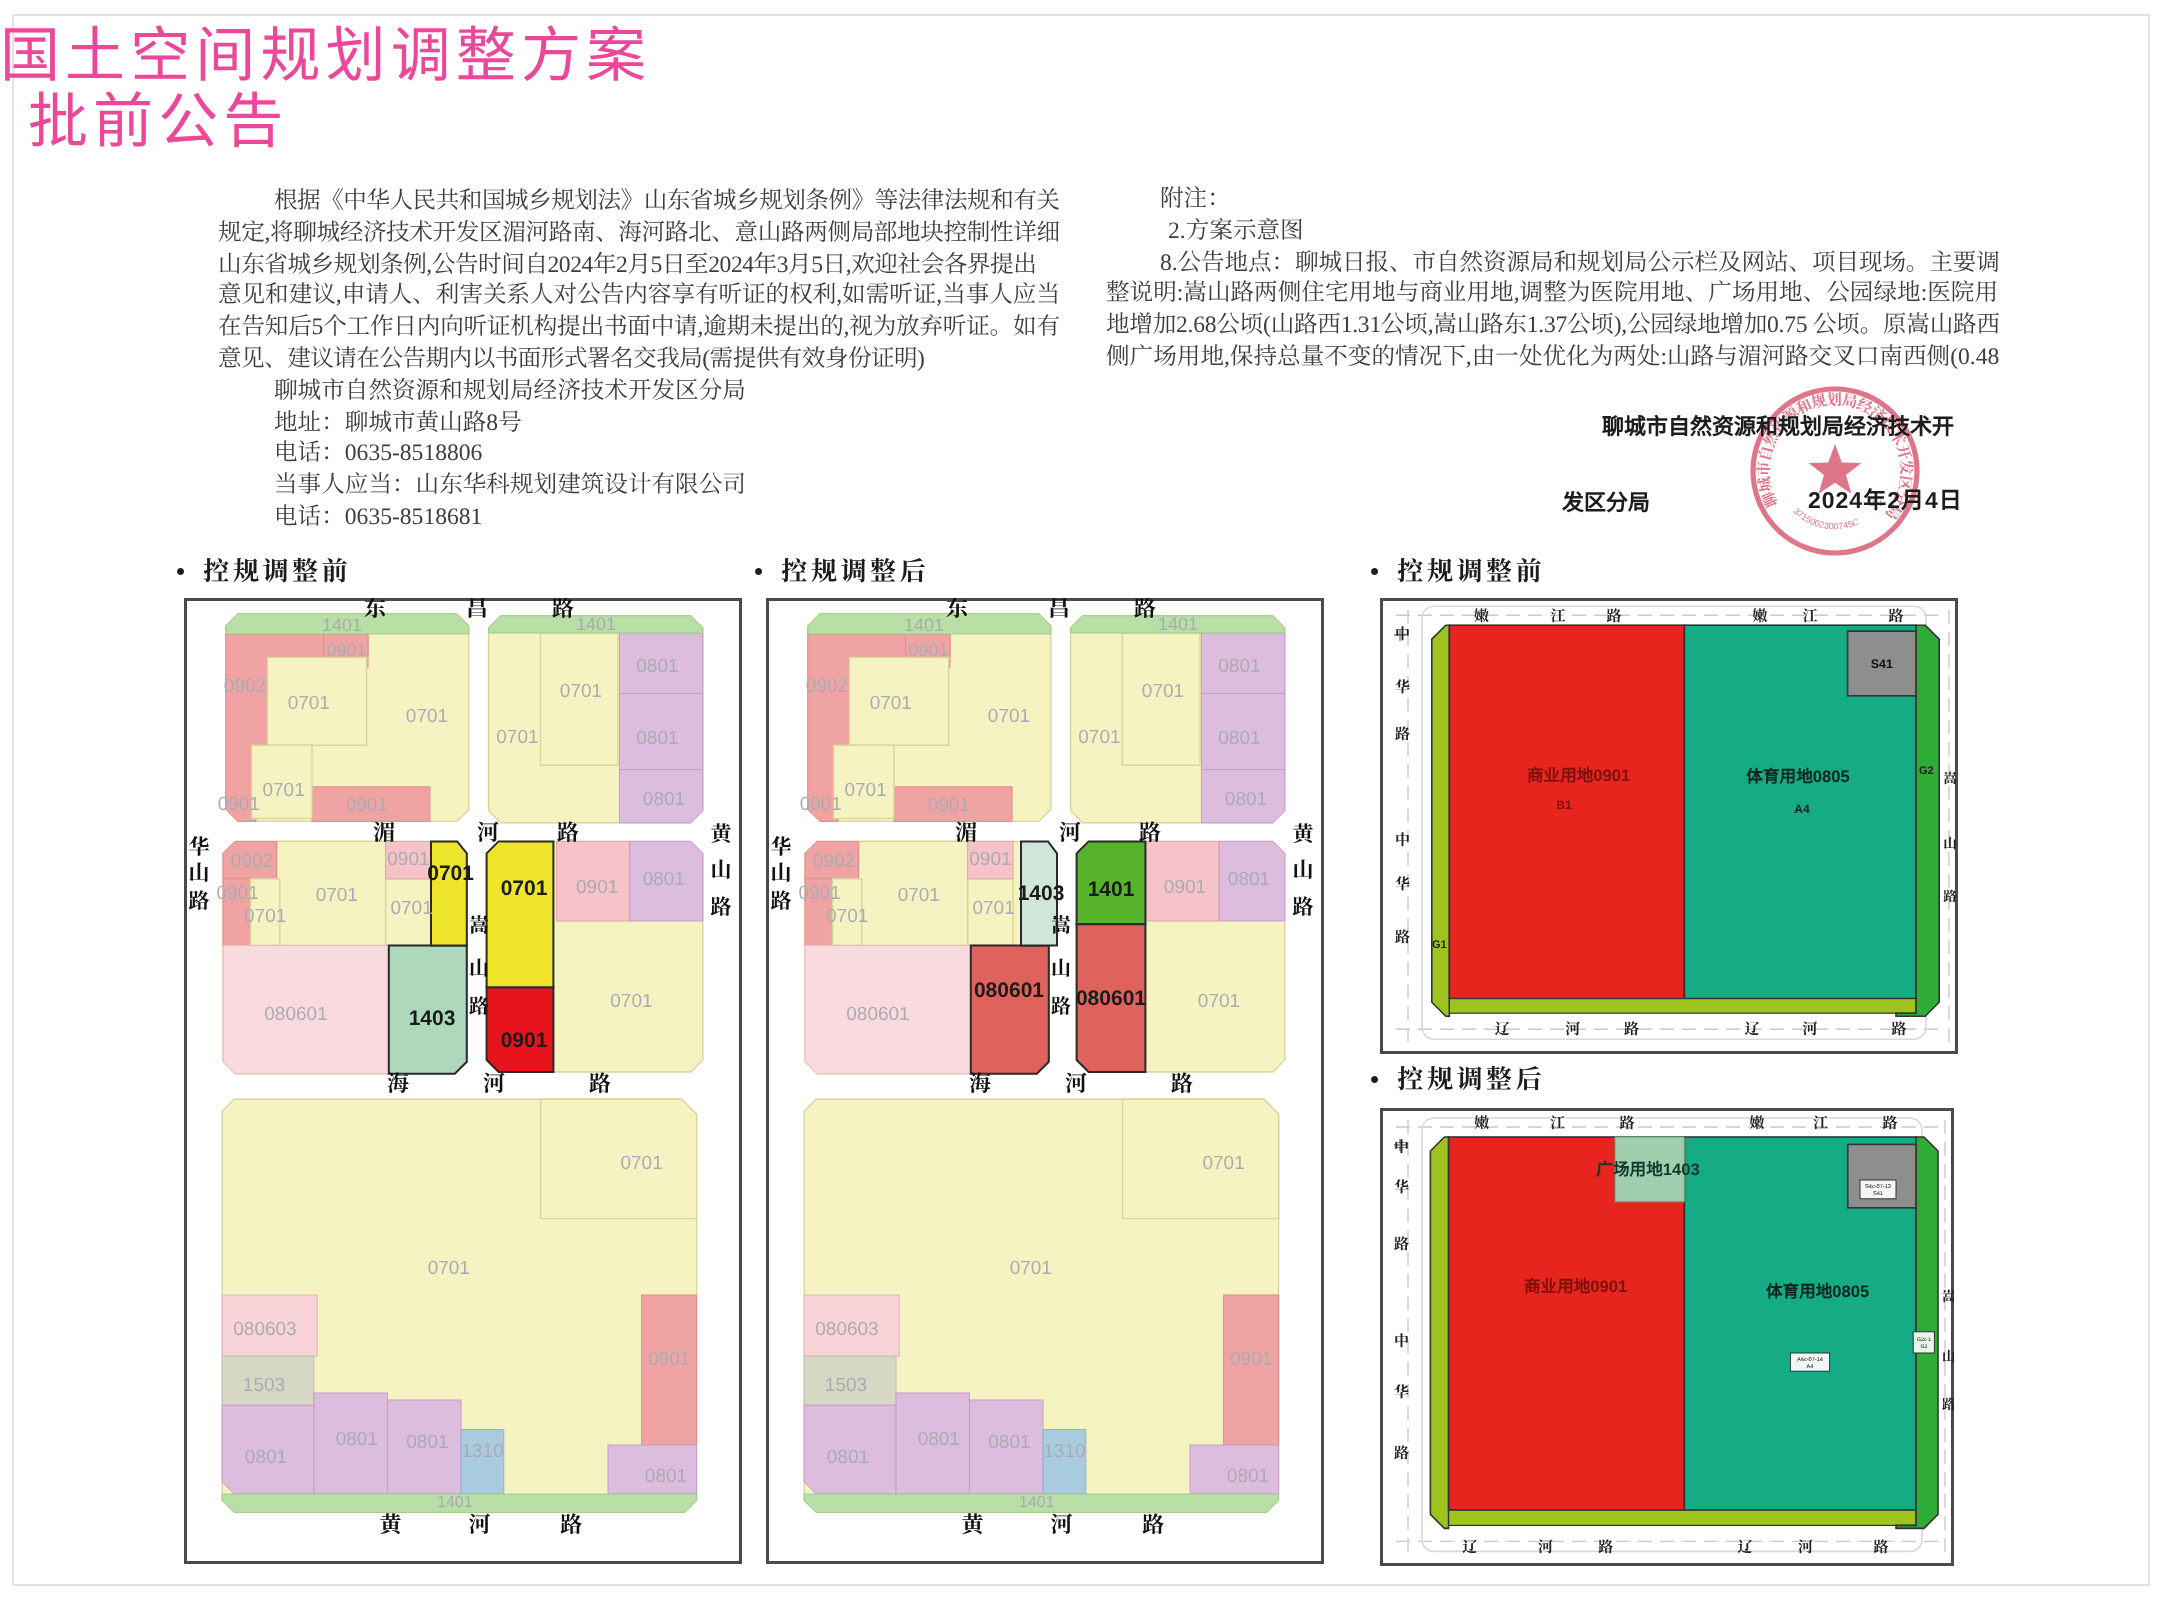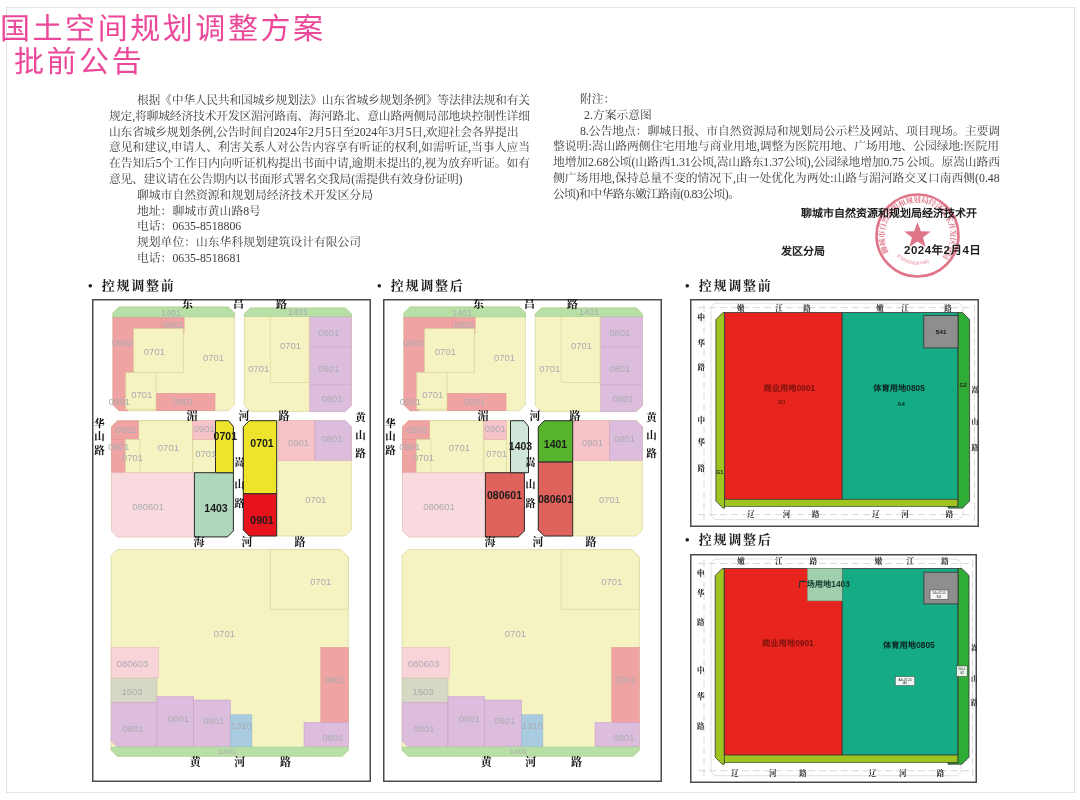--- a/index.html
+++ b/index.html
@@ -24,32 +24,31 @@
 <div class="col" style="left:89px;top:93px;width:421px;">
 <div id="L1" class="j" style="letter-spacing:-0.246px;text-indent:28px;">根据《中华人民共和国城乡规划法》山东省城乡规划条例》等法律法规和有关</div>
 <div id="L2" class="j" style="letter-spacing:-0.184px;">规定,将聊城经济技术开发区湄河路南、海河路北、意山路两侧局部地块控制性详细</div>
 <div id="L3" class="j" style="letter-spacing:-0.223px;">山东省城乡规划条例,公告时间自2024年2月5日至2024年3月5日,欢迎社会各界提出</div>
 <div id="L4" class="j" style="letter-spacing:-0.02px;">意见和建议,申请人、利害关系人对公告内容享有听证的权利,如需听证,当事人应当</div>
 <div id="L5" class="j" style="letter-spacing:-0.1px;">在告知后5个工作日内向听证机构提出书面中请,逾期未提出的,视为放弃听证。如有</div>
 <div id="L6" style="letter-spacing:-0.267px;">意见、建议请在公告期内以书面形式署名交我局(需提供有效身份证明)</div>
 <div id="L7" style="text-indent:28px;">聊城市自然资源和规划局经济技术开发区分局</div>
 <div id="L8" style="text-indent:28px;">地址：聊城市黄山路8号</div>
 <div id="L9" style="text-indent:28px;">电话：0635-8518806</div>
-<div id="L10" style="text-indent:28px;">规划单位：山东华科规划建筑设计有限公司</div>
+<div id="L10" style="text-indent:28px;">当事人应当：山东华科规划建筑设计有限公司</div>
 <div id="L11" style="text-indent:28px;">电话：0635-8518681</div>
 </div>
 
 <div class="col" style="left:533px;top:92px;width:447px;">
 <div id="R1" style="text-indent:27px;">附注：</div>
 <div id="R2" style="text-indent:31px;">2.方案示意图</div>
 <div id="R3" class="j" style="letter-spacing:-0.049px;text-indent:27px;">8.公告地点：聊城日报、市自然资源局和规划局公示栏及网站、项目现场。主要调</div>
 <div id="R4" class="j">整说明:嵩山路两侧住宅用地与商业用地,调整为医院用地、广场用地、公园绿地:医院用</div>
 <div id="R5" class="j" style="letter-spacing:-0.124px;">地增加2.68公顷(山路西1.31公顷,嵩山路东1.37公顷),公园绿地增加0.75 公顷。原嵩山路西</div>
 <div id="R6" class="j">侧广场用地,保持总量不变的情况下,由一处优化为两处:山路与湄河路交叉口南西侧(0.48</div>
-<div id="R7" style="letter-spacing:-0.53px;">公顷)和中华路东嫩江路南(0.83公顷)。</div>
 </div>
 
 <svg class="abs" style="left:869px;top:187px;" width="97" height="97" viewBox="0 0 97 97">
 <g opacity="0.8">
 <circle cx="48.5" cy="48.5" r="41" fill="none" stroke="#d8536b" stroke-width="2.6"></circle>
 <path id="stamparc" d="M 21.5 67.4 A 33 33 0 1 1 75.5 67.4" fill="none" stroke="none"></path>
 <text font-family="Liberation Serif,'Noto Serif CJK SC','Noto Serif SC',serif" font-size="7.6" fill="#d8536b" font-weight="bold" letter-spacing="-0.4">
 <textPath href="#stamparc" startOffset="2%">聊城市自然资源和规划局经济技术开发区分局</textPath>
 </text>
 <path id="stampnum" d="M 23 63 A 29.5 29.5 0 0 0 74 63" fill="none" stroke="none"></path>

